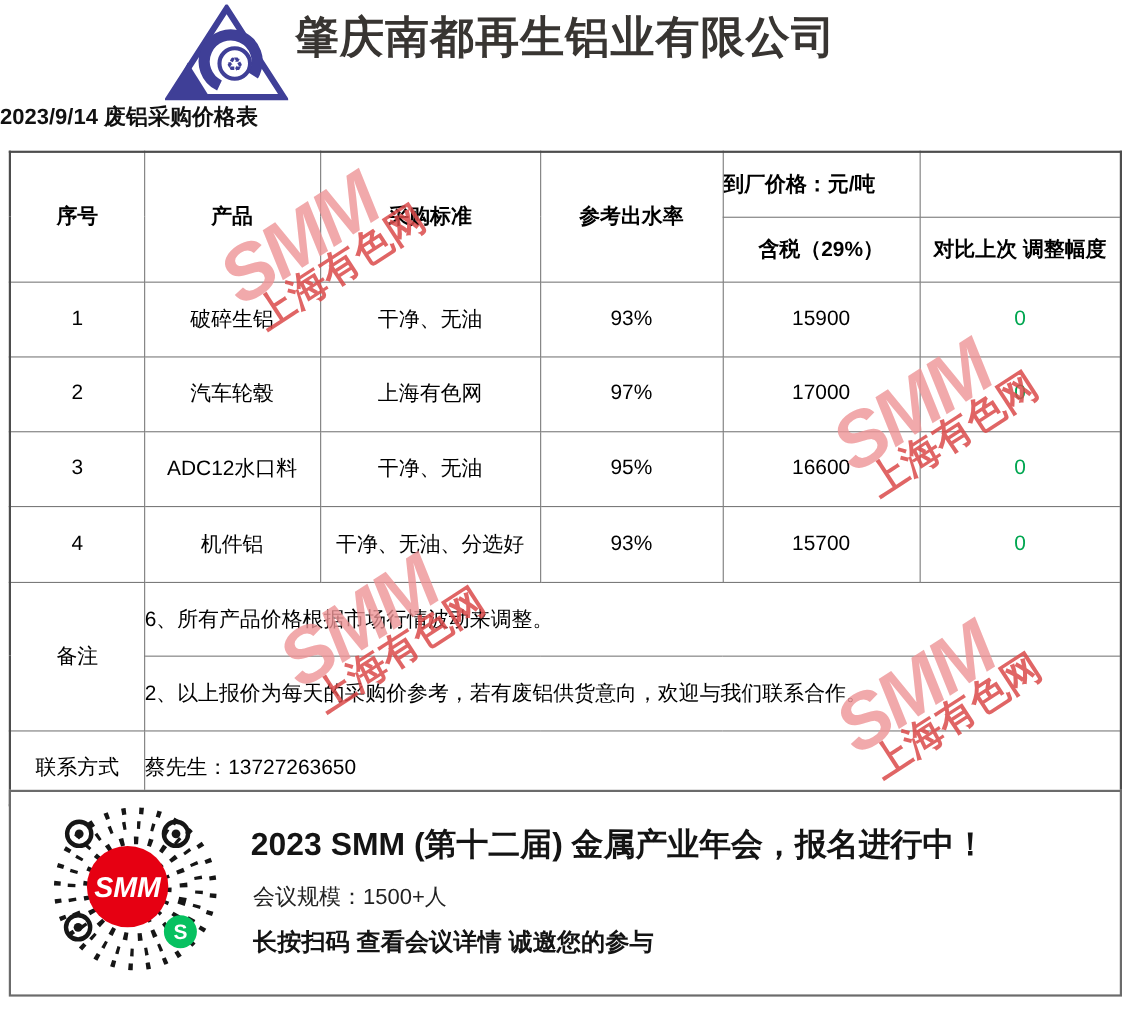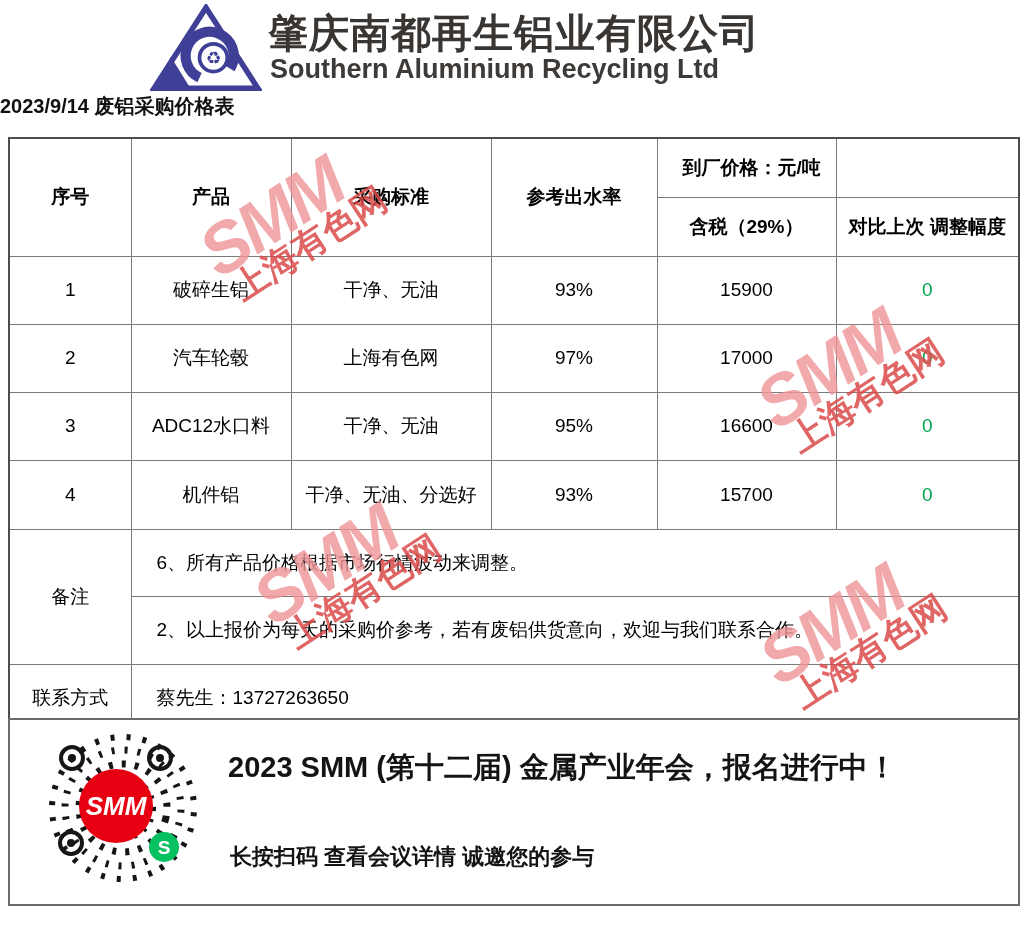--- a/index.html
+++ b/index.html
@@ -28,21 +28,21 @@
     position:absolute;left:8px;top:137px;
     border-collapse:collapse;table-layout:fixed;width:1010px;
   }
   .price-table th,.price-table td{
     border:1px solid #7a7a7a;text-align:center;vertical-align:middle;
     font-size:19px;padding:0;overflow:hidden;
   }
   .price-table{border:2px solid #4d4d4d;}
   .price-table th{font-weight:bold;}
   .price-table .normal{font-weight:normal;}
-  .price-table .left{text-align:left;padding-left:25px;}
+  .price-table .left{text-align:left;padding-left:0;}
   .price-table .green{color:#00a650;}
   
   .wm{
     position:absolute;width:220px;text-align:center;
     transform:rotate(-33deg);pointer-events:none;z-index:6;line-height:1;
   }
   .wm-smm{
     font-size:70px;font-weight:bold;font-style:italic;
     color:rgba(238,148,150,0.80);letter-spacing:-3px;
   }
@@ -71,21 +71,20 @@
 
 <div class="header">
   <svg class="logo" viewBox="0 0 120 95">
     <path d="M60 4 L116 91 L4 91 Z" fill="none" stroke="#3f3f97" stroke-width="6"></path>
     <path d="M6 89 L42 89 L22 57 Z" fill="#3f3f97"></path>
     <circle cx="64" cy="56" r="26" fill="none" stroke="#3f3f97" stroke-width="11" stroke-dasharray="125 45" transform="rotate(115 64 56)"></circle>
     <circle cx="68" cy="58" r="15" fill="#ffffff" stroke="#3f3f97" stroke-width="4"></circle>
     <text x="68" y="65" text-anchor="middle" font-size="19" fill="#3f3f97">♻</text>
   </svg>
   <div class="co-cn">肇庆南都再生铝业有限公司</div>
-  <div class="co-en">Southern Aluminium Recycling Ltd</div>
   <div class="doc-title">2023/9/14  废铝采购价格表</div>
 </div>
 
 <table class="price-table">
   <colgroup>
     <col style="width:122px">
       <col style="width:160px">
       <col style="width:200px">
     <col style="width:166px">
       <col style="width:179px">
@@ -188,14 +187,15 @@
     <g>
       <circle cx="31" cy="115" r="11" fill="none" stroke="#161616" stroke-width="4"></circle>
       <circle cx="31" cy="115" r="4" fill="#161616"></circle>
     </g>
     <circle cx="76" cy="78" r="37" fill="#e60012"></circle>
     <text x="76" y="87" text-anchor="middle" font-size="26" font-weight="bold" font-style="italic" fill="#ffffff">SMM</text>
     <circle cx="124" cy="119" r="15" fill="#07c160"></circle>
     <text x="124" y="126" text-anchor="middle" font-size="19" font-weight="bold" fill="#ffffff">S</text>
   </svg>
   <div class="banner-title">2023 SMM (第十二届) 金属产业年会，报名进行中！</div>
+  <div class="banner-scale">会议规模：1500+人</div>
   <div class="banner-action">长按扫码 查看会议详情  诚邀您的参与</div>
 </div>
 
 </body></html>

